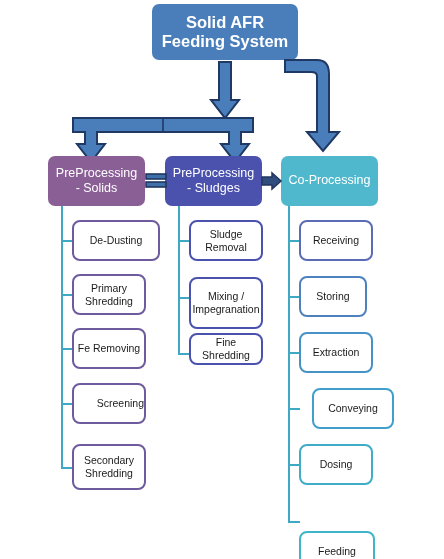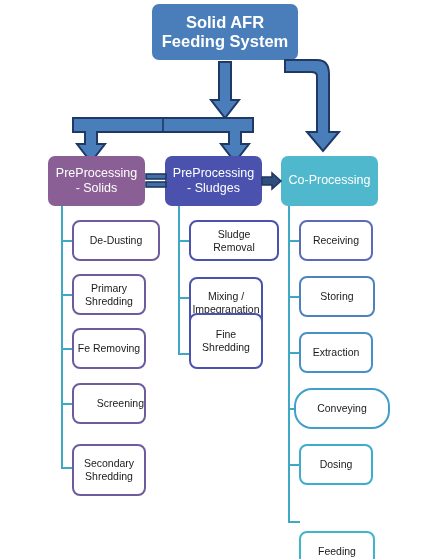--- a/index.html
+++ b/index.html
@@ -175,73 +175,73 @@
   </div>
 
   <div class="stub" style="left:61px; top:403px; width:12px;"></div>
   <div class="leaf" style="left:72px; top:383px; width:74px; height:41px; border-color:#6E5B9E;justify-content:flex-end;">
     <div>
       <span>Screening</span>
     </div>
   </div>
 
   <div class="stub" style="left:61px; top:467px; width:12px;"></div>
-  <div class="leaf" style="left:72px; top:444px; width:74px; height:52px; border-color:#6E5B9E;">
+  <div class="leaf" style="left:72px; top:444px; width:74px; height:46px; border-color:#6E5B9E;">
     <div>
       <span>Secondary</span><br>
       <span>Shredding</span>
     </div>
   </div>
 
   <div class="stub" style="left:178px; top:240px; width:12px;"></div>
-  <div class="leaf" style="left:189px; top:220px; width:90px; height:41px; border-color:#4A52AE;">
+  <div class="leaf" style="left:189px; top:220px; width:74px; height:41px; border-color:#4A52AE;">
     <div>
       <span>Sludge</span><br>
       <span>Removal</span>
     </div>
   </div>
 
   <div class="stub" style="left:178px; top:297px; width:12px;"></div>
   <div class="leaf" style="left:189px; top:277px; width:74px; height:52px; border-color:#4A52AE;">
     <div>
       <span>Mixing /</span><br>
       <span>Impegranation</span>
     </div>
   </div>
 
   <div class="stub" style="left:178px; top:353px; width:12px;"></div>
-  <div class="leaf" style="left:189px; top:313px; width:74px; height:56px; border-color:#4A52AE;">
+  <div class="leaf" style="left:189px; top:333px; width:74px; height:32px; border-color:#4A52AE;">
     <div>
       <span>Fine Shredding</span>
     </div>
   </div>
 
   <div class="stub" style="left:288px; top:240px; width:12px;"></div>
   <div class="leaf" style="left:299px; top:220px; width:74px; height:41px; border-color:#5B6BB5;">
     <div>
       <span>Receiving</span>
     </div>
   </div>
 
   <div class="stub" style="left:288px; top:296px; width:12px;"></div>
-  <div class="leaf" style="left:299px; top:276px; width:76px; height:41px; border-color:#4D82BE;">
+  <div class="leaf" style="left:299px; top:276px; width:68px; height:41px; border-color:#4D82BE;">
     <div>
       <span>Storing</span>
     </div>
   </div>
 
   <div class="stub" style="left:288px; top:352px; width:12px;"></div>
   <div class="leaf" style="left:299px; top:332px; width:74px; height:41px; border-color:#4691C6;">
     <div>
       <span>Extraction</span>
     </div>
   </div>
 
   <div class="stub" style="left:288px; top:408px; width:12px;"></div>
-  <div class="leaf" style="left:294px; top:388px; width:96px; height:41px; border-color:#419FCC;border-radius:18px;">
+  <div class="leaf" style="left:312px; top:388px; width:82px; height:41px; border-color:#419FCC;">
     <div>
       <span>Conveying</span>
     </div>
   </div>
 
   <div class="stub" style="left:288px; top:464px; width:12px;"></div>
   <div class="leaf" style="left:299px; top:444px; width:74px; height:41px; border-color:#3FACC9;">
     <div>
       <span>Dosing</span>
     </div>

